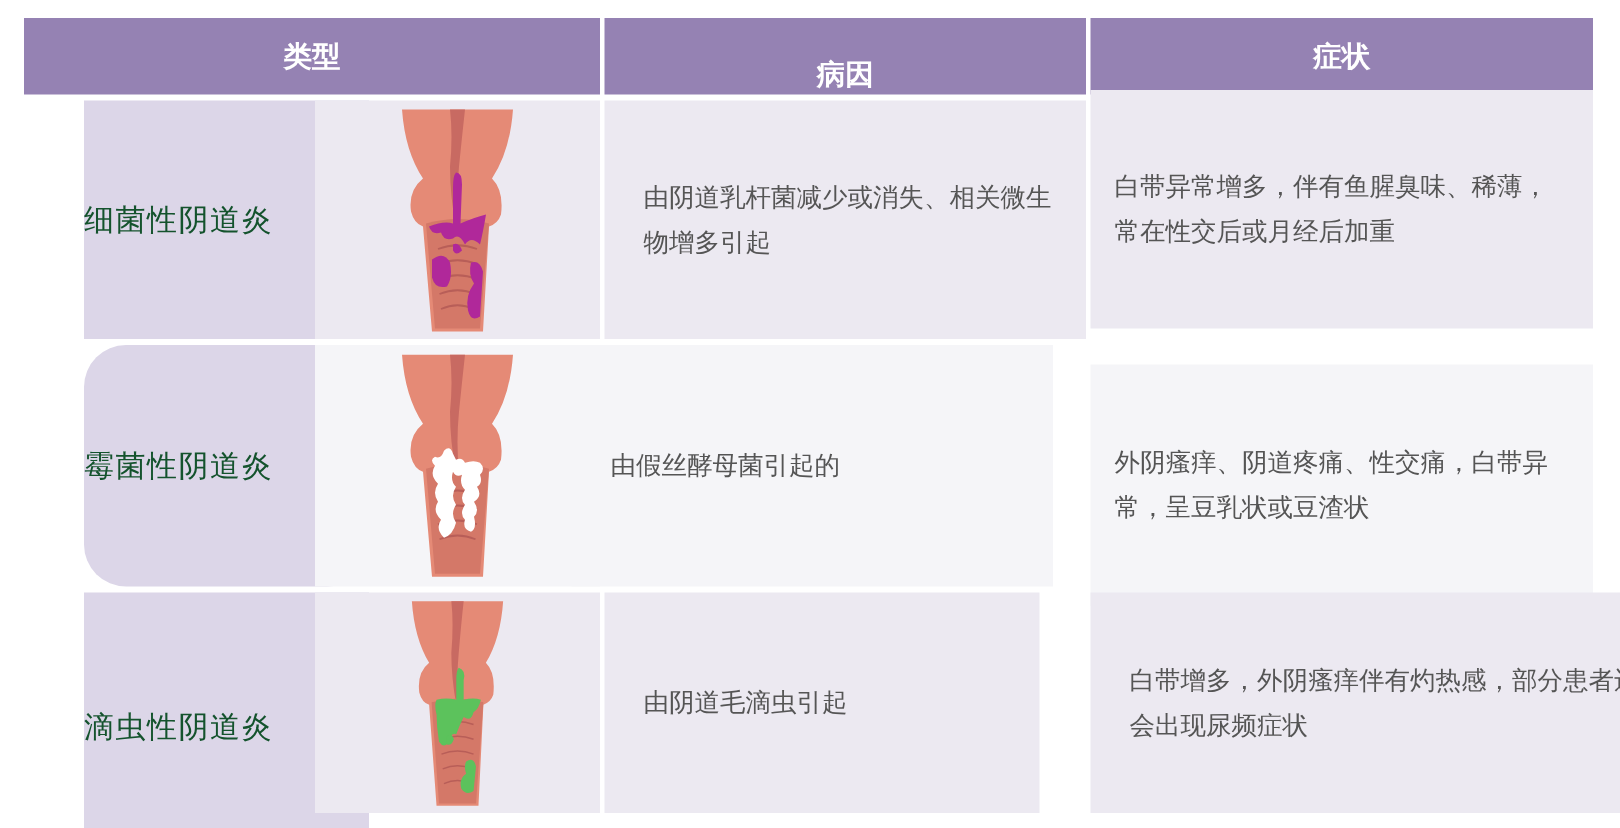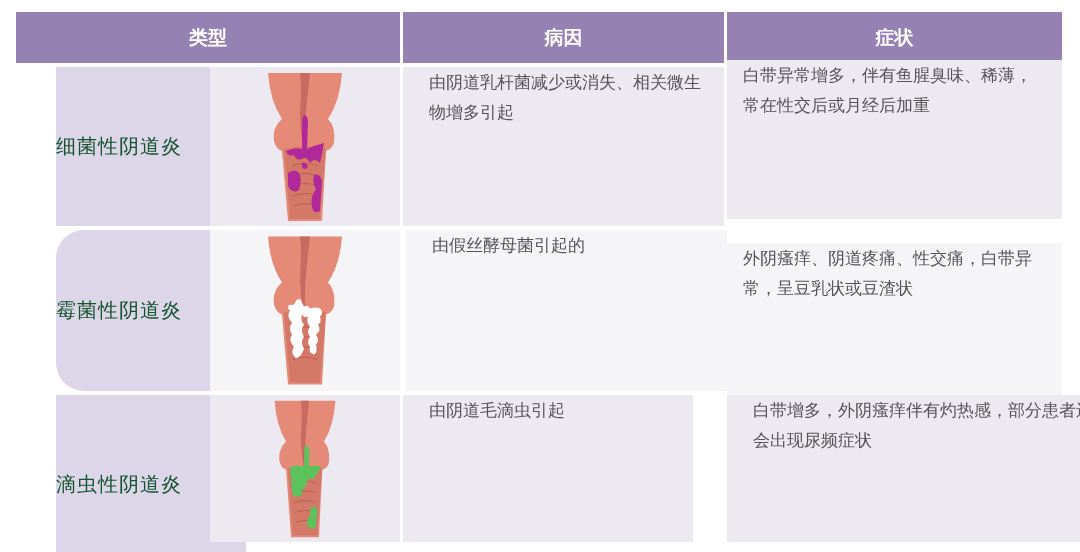--- a/index.html
+++ b/index.html
@@ -7,35 +7,35 @@
          font-family: "DejaVu Sans", "Liberation Sans", sans-serif; }
   .table { position: absolute; left: 16px; top: 12px; width: 1046px; }
   .hdr { position: absolute; top: 0; height: 51px; background: #9582b3;
          color: #ffffff; font-size: 19px; font-weight: bold;
          display: flex; align-items: center; justify-content: center; }
   .cell { position: absolute; box-sizing: border-box; }
   .type-cell { background: #dcd6e8; color: #14532d; font-size: 20px;
                display: flex; align-items: center; justify-content: flex-start; letter-spacing: 1px; margin-left: 40px; }
   .img-cell { display: flex; align-items: center; justify-content: center; }
   .txt-cell { color: #555555; font-size: 17px; line-height: 30px;
-              display: flex; padding-left: 26px; padding-right: 14px; }
+              display: flex; align-items: center; padding-left: 26px; padding-right: 14px; }
   .txt-cell span { display: block; }
   .row-a { background: #ece9f1; }
   .row-b { background: #f5f5f8; }
   svg { display: block; }
 </style>
 </head>
 <body>
 
 <div class="table">
 
   <div class="hdr" style="left:0;width:384px;">
     <span>类型</span>
   </div>
-  <div class="hdr" style="left:387px;width:321px;">
+  <div class="hdr" style="left:387px;width:321px;align-items:flex-end;">
     <span>病因</span>
   </div>
   <div class="hdr" style="left:711px;width:335px;">
     <span>症状</span>
   </div>
 
   <div class="cell type-cell" style="left:0;top:55px;width:190px;height:159px;">
     <span>细菌性阴道炎</span>
   </div>
   <div class="cell img-cell row-a" style="left:194px;top:55px;width:190px;height:159px;">
@@ -73,21 +73,21 @@
       <path d="M24 78 Q45 72 66 78 L60 148 L30 148 Z" fill="#d47868"></path>
       <g stroke="#b85e58" stroke-width="1.2" fill="none">
         <path d="M32 95 Q45 90 58 95"></path>
           <path d="M32 105 Q45 100 58 105"></path>
         <path d="M32 115 Q45 110 58 115"></path>
           <path d="M33 125 Q45 120 57 125"></path>
       </g>
       <path d="M36 66 Q40 62 42 68 L44 72 Q48 70 50 74 Q56 72 60 74 Q64 78 60 82 Q62 88 58 90 Q62 96 56 100 Q60 106 56 110 Q58 118 54 120 Q48 118 50 112 Q46 108 50 102 Q46 98 50 92 Q46 88 48 82 Q44 84 42 80 Q40 86 44 90 Q40 96 44 102 Q40 108 44 114 Q42 122 36 124 Q30 118 34 112 Q28 106 32 100 Q28 94 32 88 Q26 82 30 76 Q26 72 30 70 Q34 72 36 66 Z" fill="#ffffff"></path>
     </svg>
   </div>
-  <div class="cell txt-cell row-b" style="left:390px;top:218px;width:321px;height:161px;">
+  <div class="cell txt-cell row-b" style="left:365px;top:218px;width:321px;height:161px;">
     <span>由假丝酵母菌引起的</span>
   </div>
   <div class="cell txt-cell row-b" style="left:711px;top:231px;width:335px;height:161px;padding-left:16px;">
     <span>外阴瘙痒、阴道疼痛、性交痛，白带异常，呈豆乳状或豆渣状</span>
   </div>
 
   <div class="cell type-cell" style="left:0;top:383px;width:190px;height:179px;">
     <span>滴虫性阴道炎</span>
   </div>
   <div class="cell img-cell row-a" style="left:194px;top:383px;width:190px;height:147px;">

